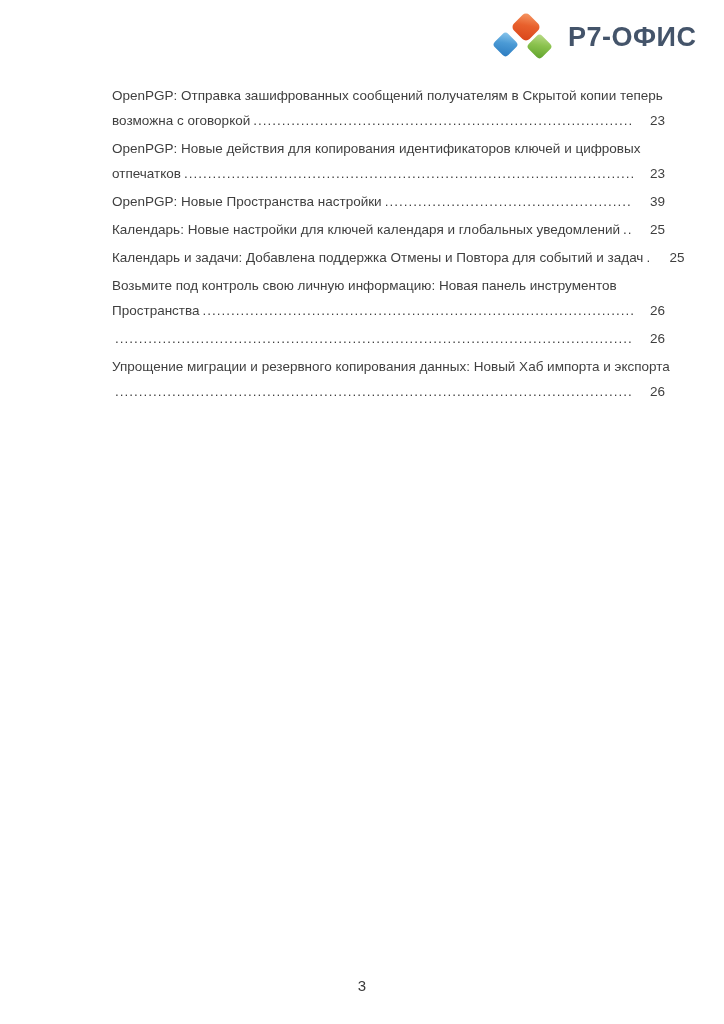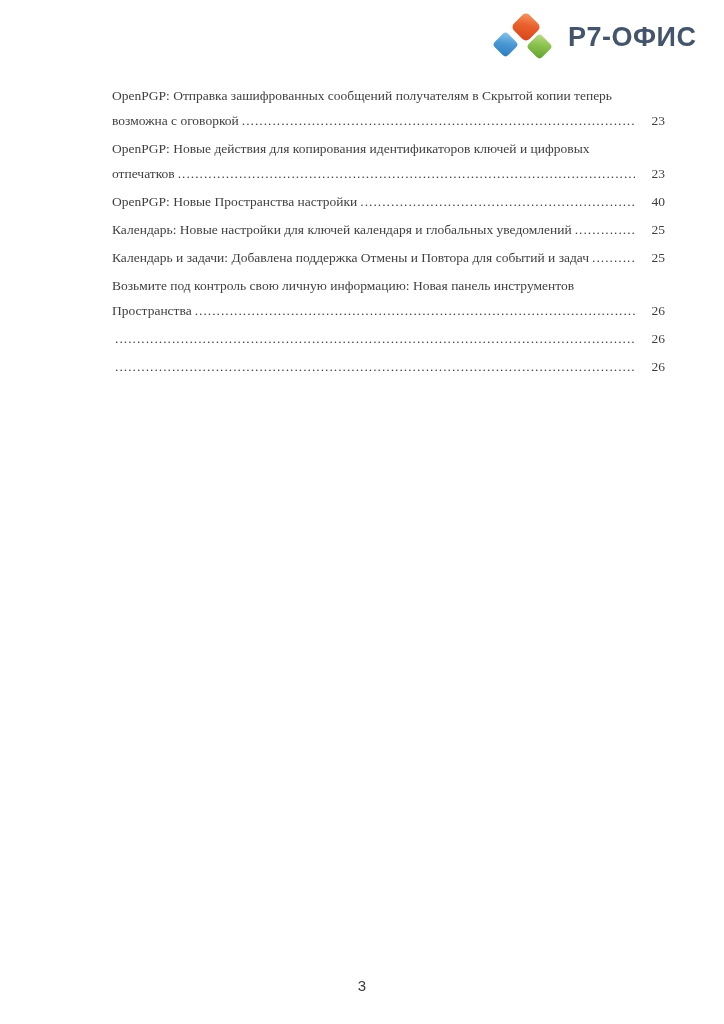--- a/index.html
+++ b/index.html
@@ -64,21 +64,21 @@
   
   .toc {
     position: absolute;
     left: 112px;
     top: 83px;
     width: 553px;
     color: #3f3f3f;
     font-size: 13.5px;
     line-height: 25px;
   }
-  .toc-entry { margin-bottom: 3px; font-family: Liberation Serif, serif; }
+  .toc-entry { margin-bottom: 3px; }
   .toc-line  { white-space: nowrap; }
   .toc-line.last {
     display: flex;
     align-items: flex-start;
   }
   .toc-text { flex: 0 0 auto; }
   .dots {
     flex: 1 1 auto;
     min-width: 6px;
     overflow: hidden;
@@ -135,21 +135,21 @@
         <span class="toc-text">отпечатков</span>
         <span class="dots"></span>
         <span class="pagenum">23</span>
       </div>
     </div>
 
     <div class="toc-entry">
       <div class="toc-line last">
         <span class="toc-text">OpenPGP: Новые Пространства настройки</span>
         <span class="dots"></span>
-        <span class="pagenum">40</span>
+        <span class="pagenum">39</span>
       </div>
     </div>
 
     <div class="toc-entry">
       <div class="toc-line last">
         <span class="toc-text">Календарь: Новые настройки для ключей календаря и глобальных уведомлений</span>
         <span class="dots"></span>
         <span class="pagenum">25</span>
       </div>
     </div>
@@ -172,20 +172,21 @@
     </div>
 
     <div class="toc-entry">
       <div class="toc-line last">
         <span class="dots"></span>
         <span class="pagenum">26</span>
       </div>
     </div>
 
     <div class="toc-entry">
+      <div class="toc-line">Упрощение миграции и резервного копирования данных: Новый Хаб импорта и экспорта</div>
       <div class="toc-line last">
         <span class="toc-text"></span>
         <span class="dots"></span>
         <span class="pagenum">26</span>
       </div>
     </div>
 
   </div>
 
   <div class="footer">

